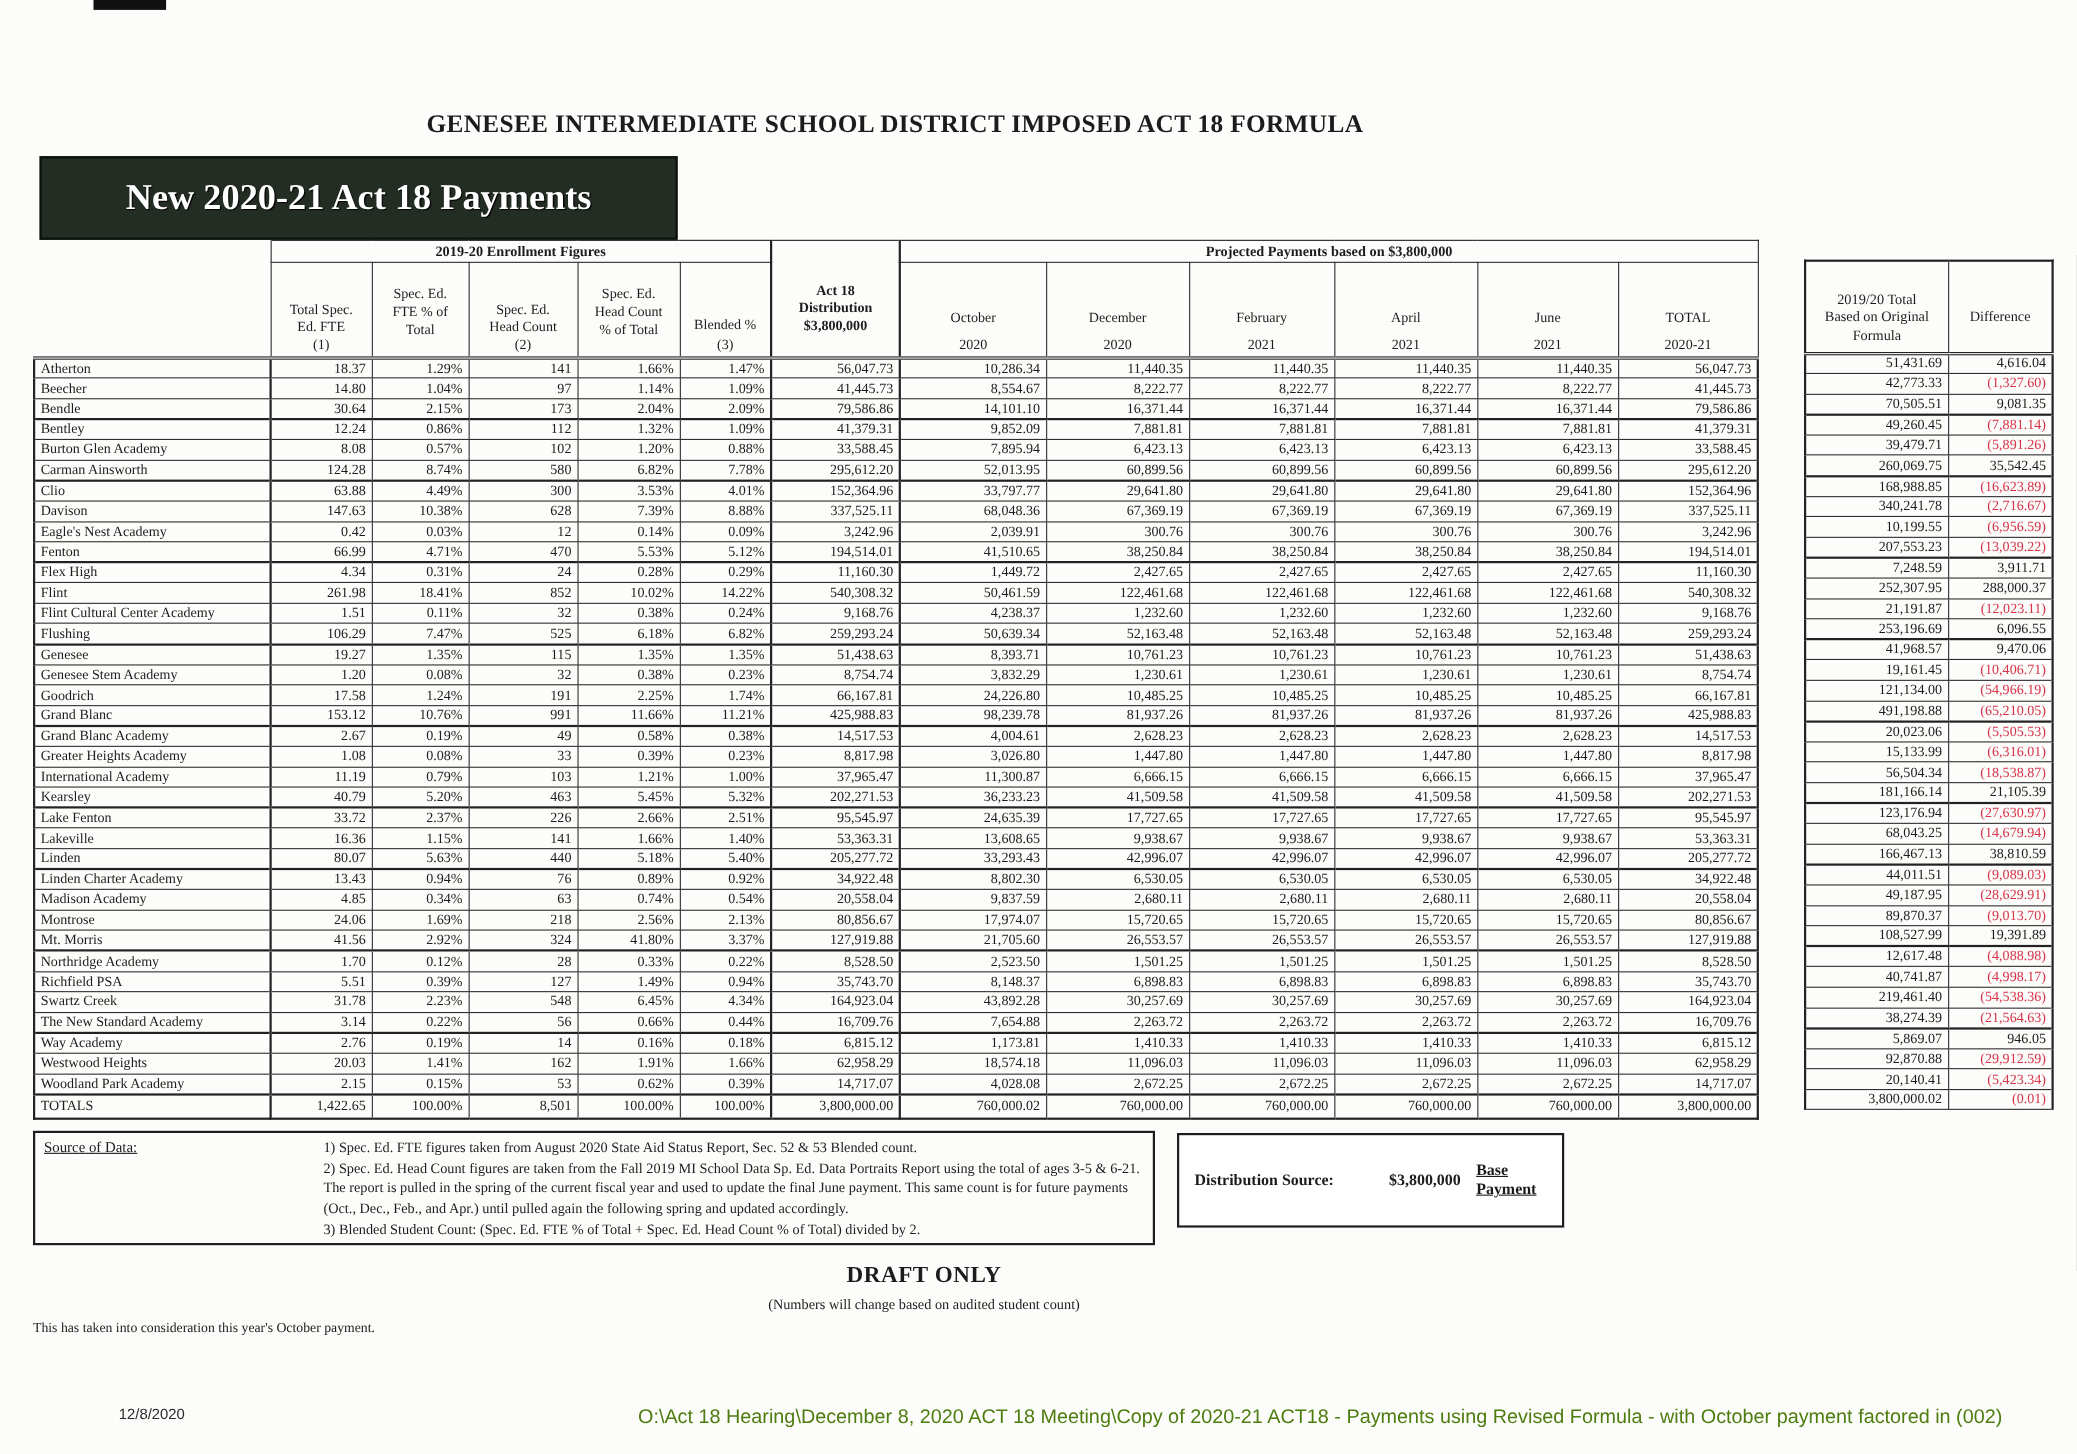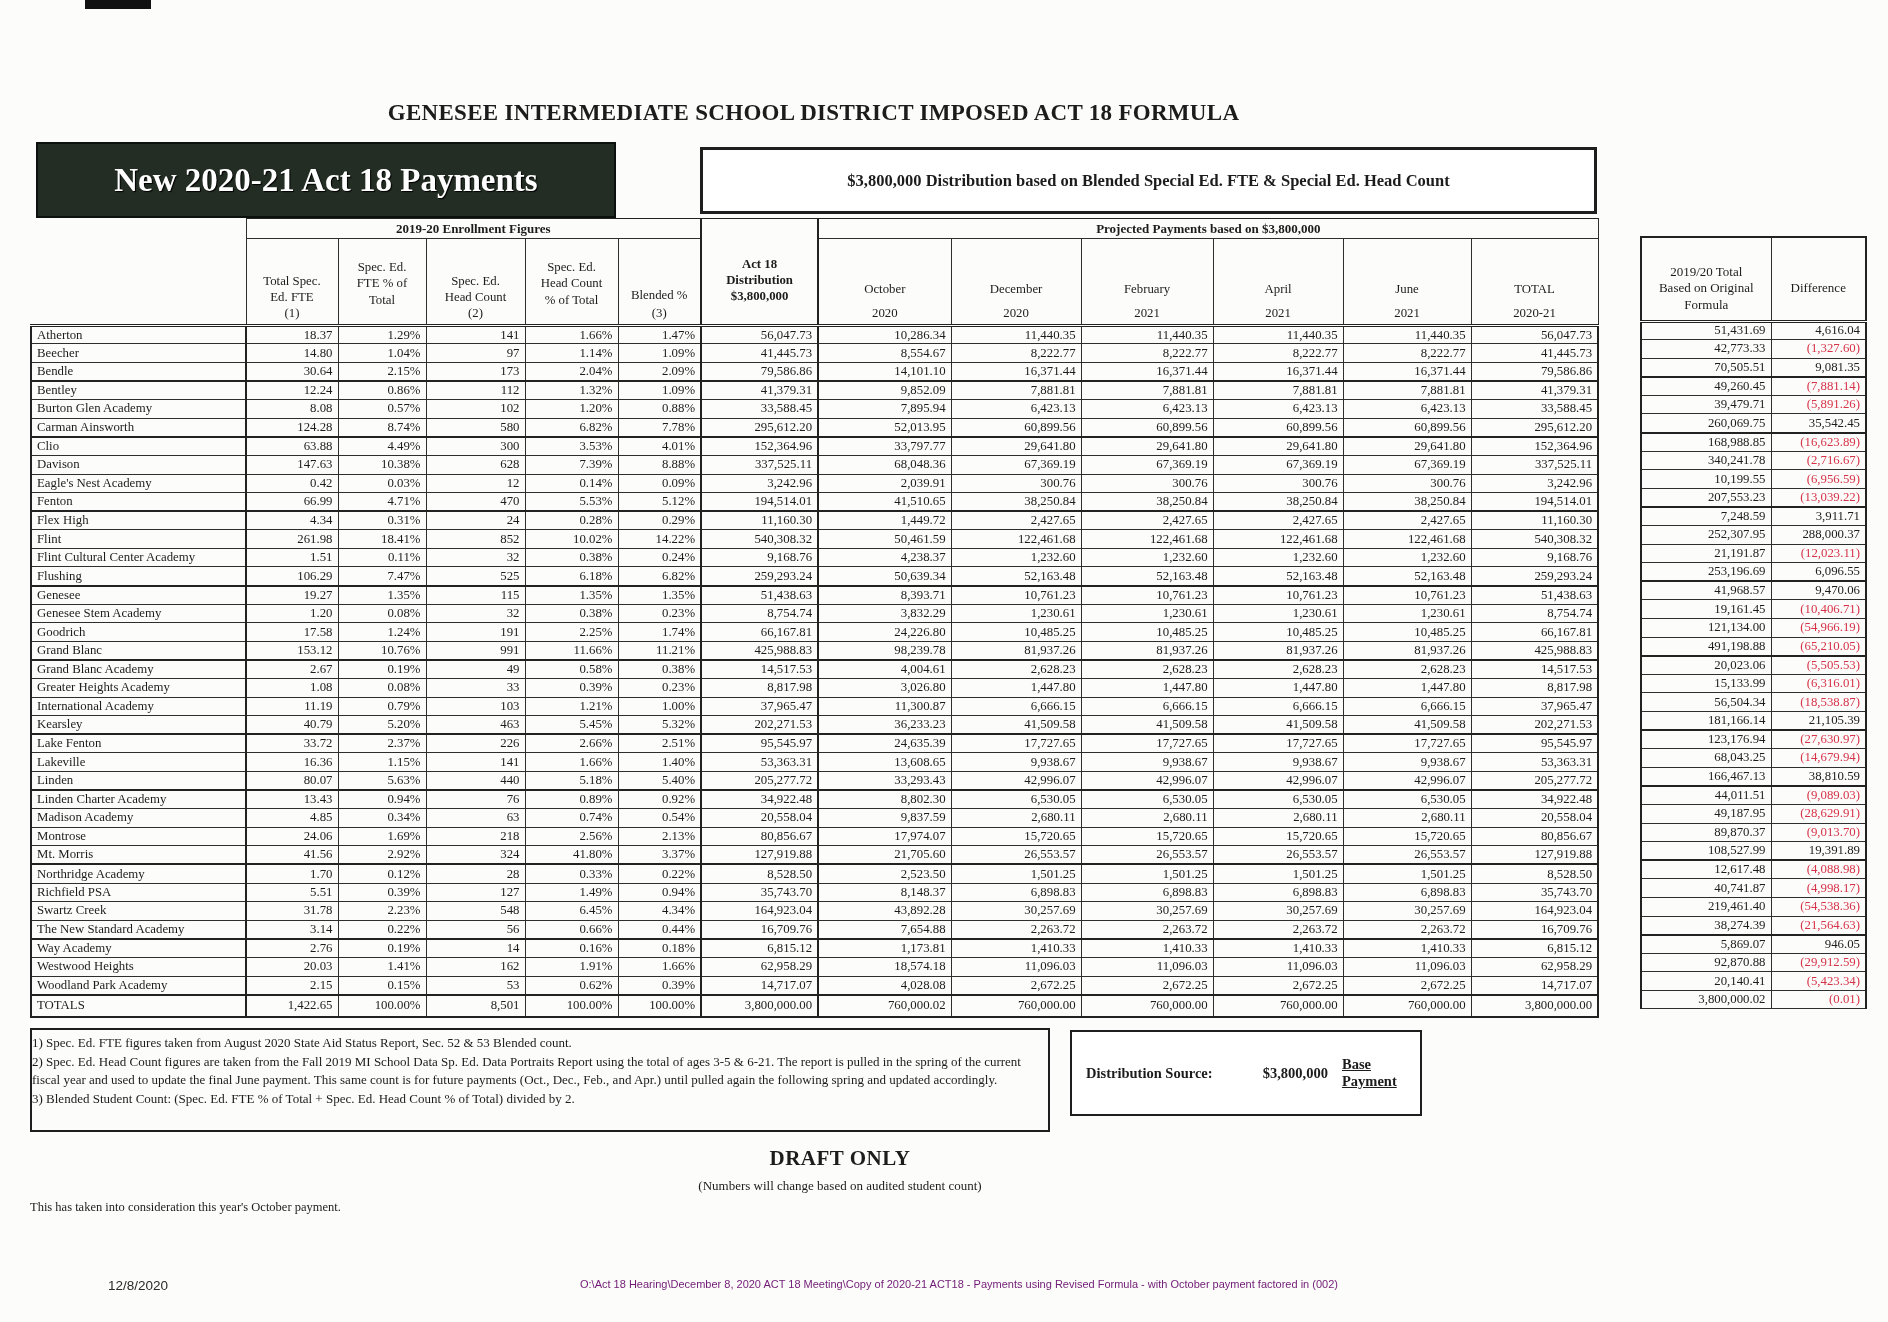--- a/index.html
+++ b/index.html
@@ -65,33 +65,32 @@
   .dist-amount { margin-left:16px; }
   .dist-desc { margin-left:14px;text-decoration:underline; }
 
   .draft-wrap { position:absolute; left:30px; top:1146px; width:1620px; text-align:center; }
   .draft-title { font-size:21px; font-weight:bold; letter-spacing:0.5px; }
   .draft-sub { font-size:13px; margin-top:7px; }
   .consideration-note { position:absolute; left:30px; top:1200px; font-size:12.5px; }
 
   .footer-date { position:absolute; left:108px; top:1278px; font-size:13.5px;
                  font-family:"Liberation Sans", sans-serif; color:#2a2a2a; }
-  .footer-path { position:absolute; left:580px; top:1278px; font-size:11px;
-                 font-family:"Liberation Sans", sans-serif; color:#701a75; }
+  .footer-path { position:absolute; left:580px; top:1278px; font-size:18px;
+                 font-family:"Liberation Sans", sans-serif; color:#4d7c0f; }
 </style>
 </head>
 <body>
 
 <div class="page">
   <div class="artifact-tl"></div>
 
   <div class="doc-title">GENESEE INTERMEDIATE SCHOOL DISTRICT IMPOSED ACT 18 FORMULA</div>
 
   <div class="banner-black">New 2020-21 Act 18 Payments</div>
-  <div class="banner-white">$3,800,000 Distribution based on Blended Special Ed. FTE &amp; Special Ed. Head Count</div>
 
   <table class="main-table">
     <colgroup>
       <col style="width:215px">
         <col style="width:92px">
         <col style="width:88px">
       <col style="width:99px">
         <col style="width:93px">
         <col style="width:83px">
       <col style="width:117px">
@@ -916,20 +915,21 @@
       </tbody>
     <tfoot>
         <tr class="totals-row">
           <td>3,800,000.02</td>
           <td class="neg">(0.01)</td>
         </tr>
       </tfoot>
   </table>
 
   <div class="source-box">
+    <div class="source-label">Source of Data:</div>
     <div class="source-notes">
         <div>1) Spec. Ed. FTE figures taken from August 2020 State Aid Status Report, Sec. 52 &amp; 53 Blended count.</div>
         <div>2) Spec. Ed. Head Count figures are taken from the Fall 2019 MI School Data Sp. Ed. Data Portraits Report using the total of ages 3-5 &amp; 6-21.  The report is pulled in the spring of the current fiscal year and used to update the final June payment.  This same count is for future payments (Oct., Dec., Feb., and Apr.) until pulled again the following spring and updated accordingly.</div>
         <div>3) Blended Student Count: (Spec. Ed. FTE % of Total + Spec. Ed.  Head Count % of Total) divided by 2.</div>
       </div>
   </div>
 
   <div class="dist-box">
     <div class="dist-label">Distribution Source:</div>
     <div class="dist-amount">$3,800,000</div>

